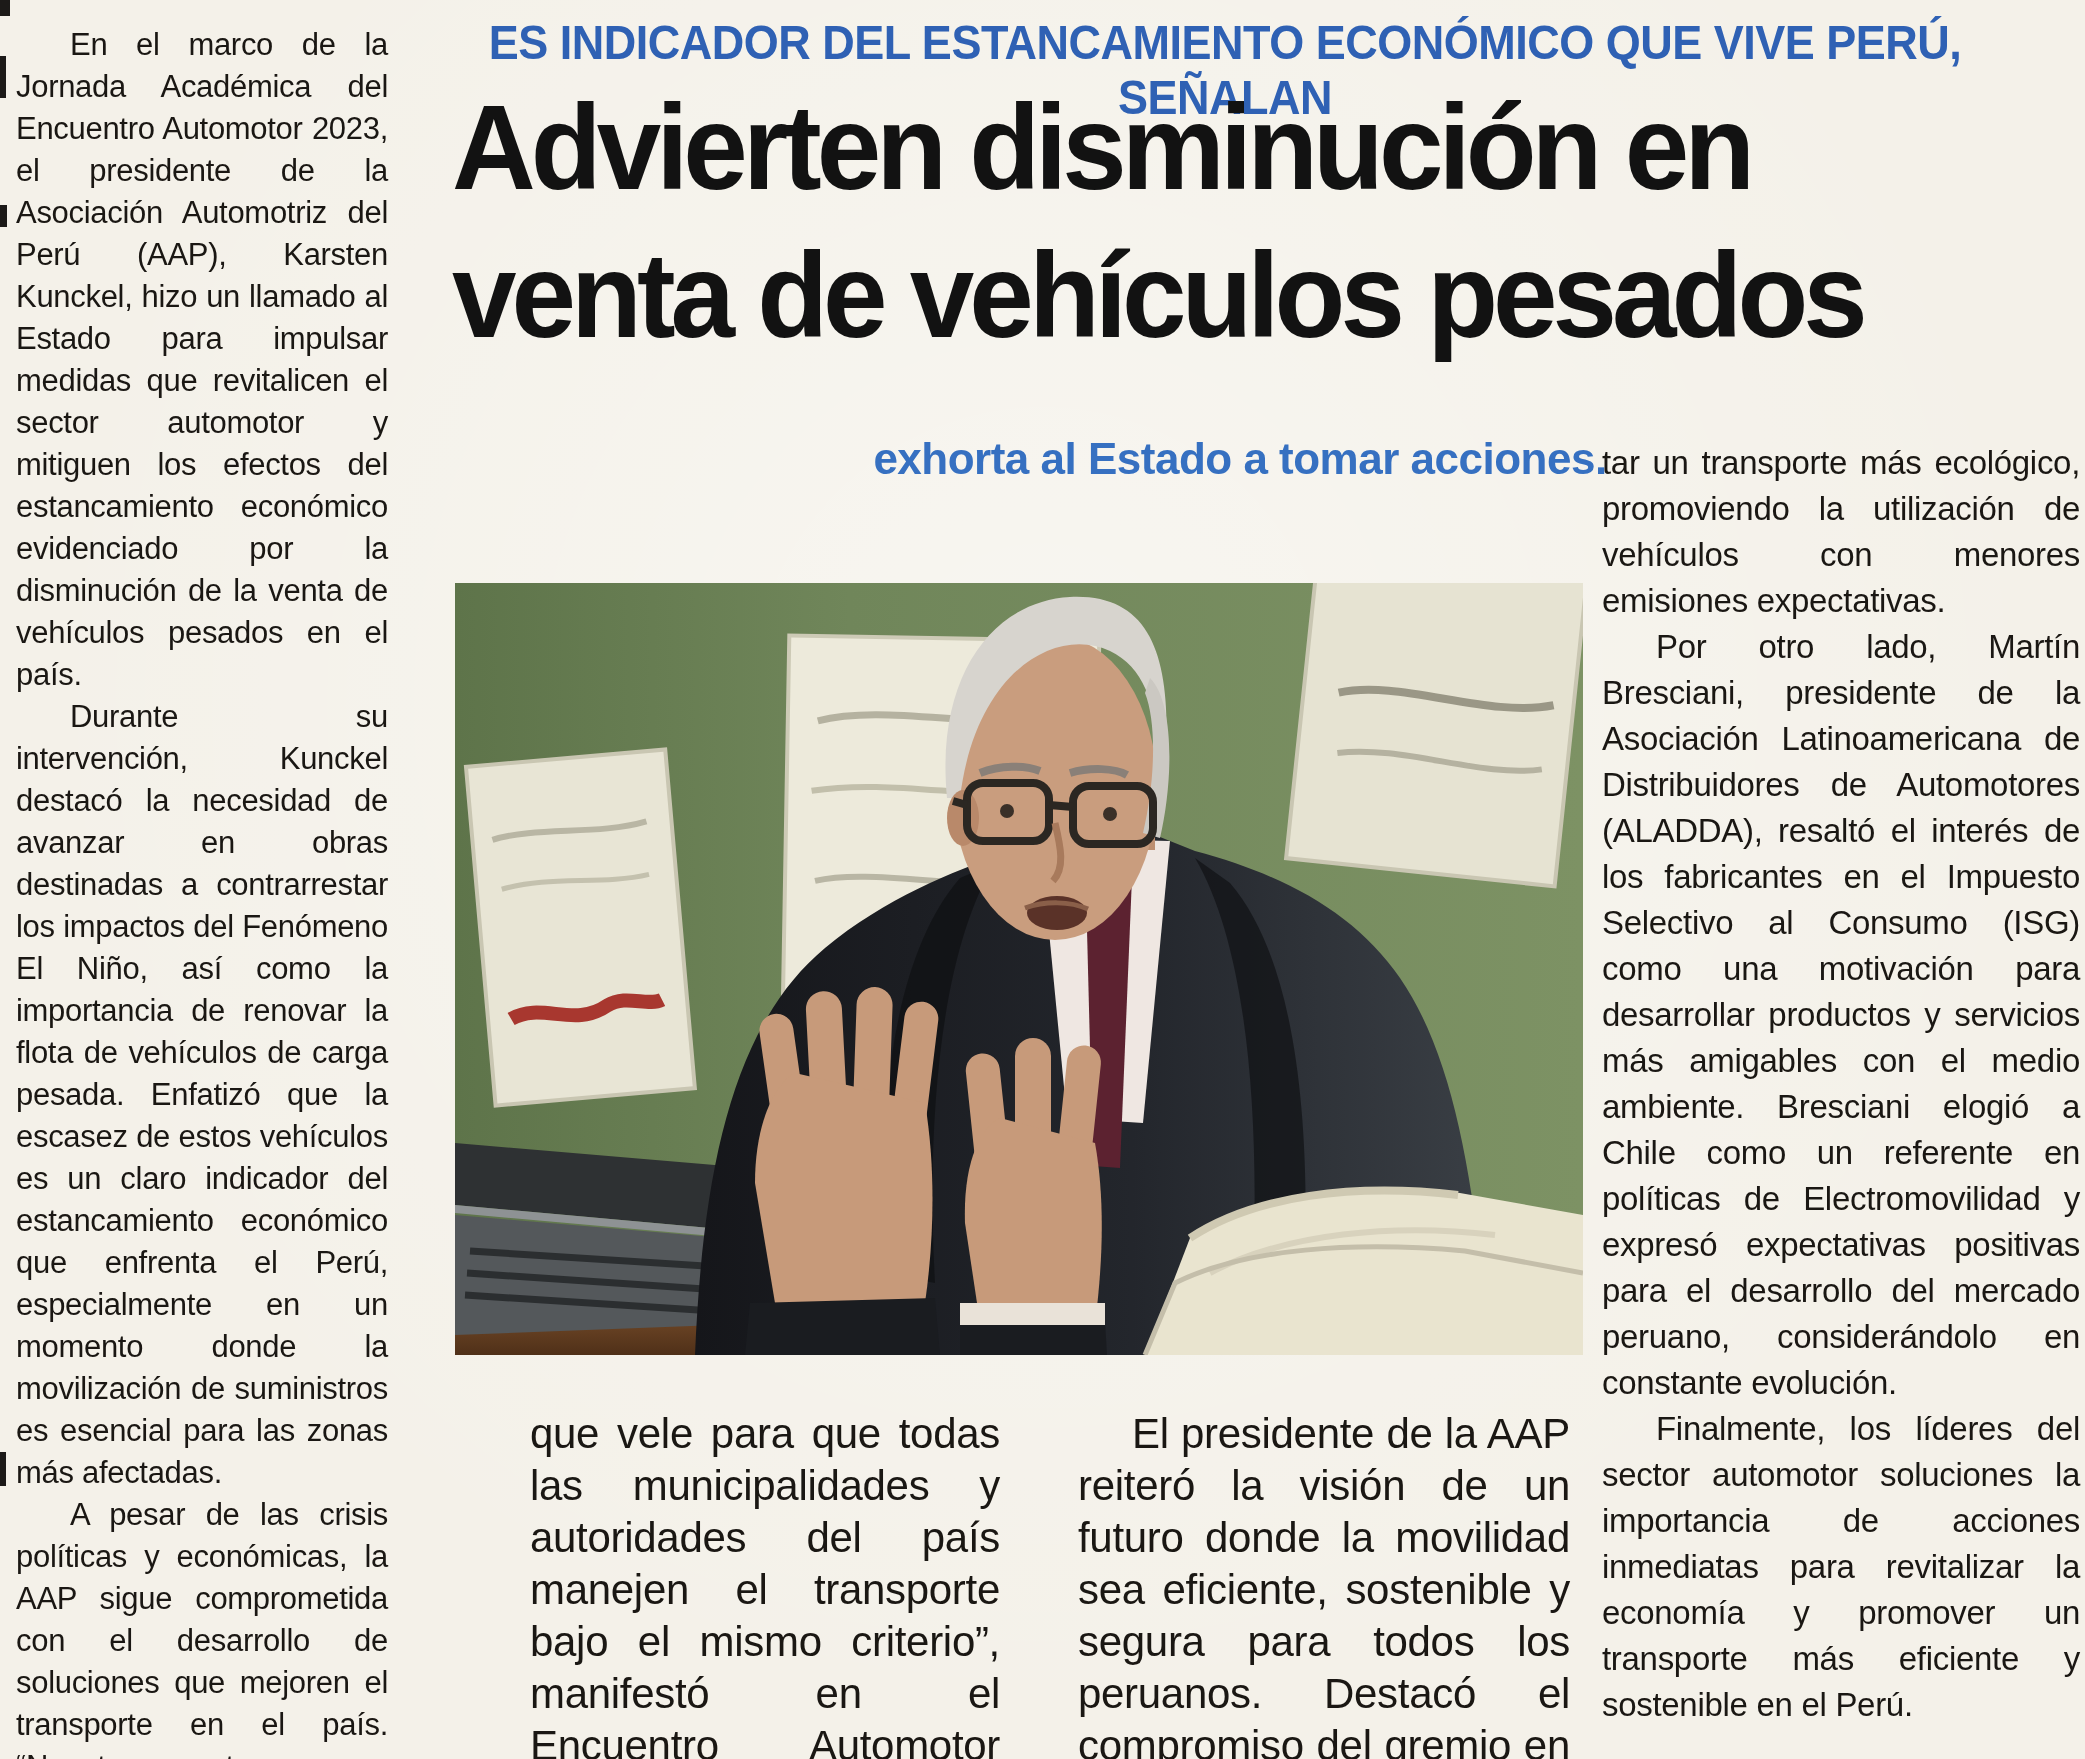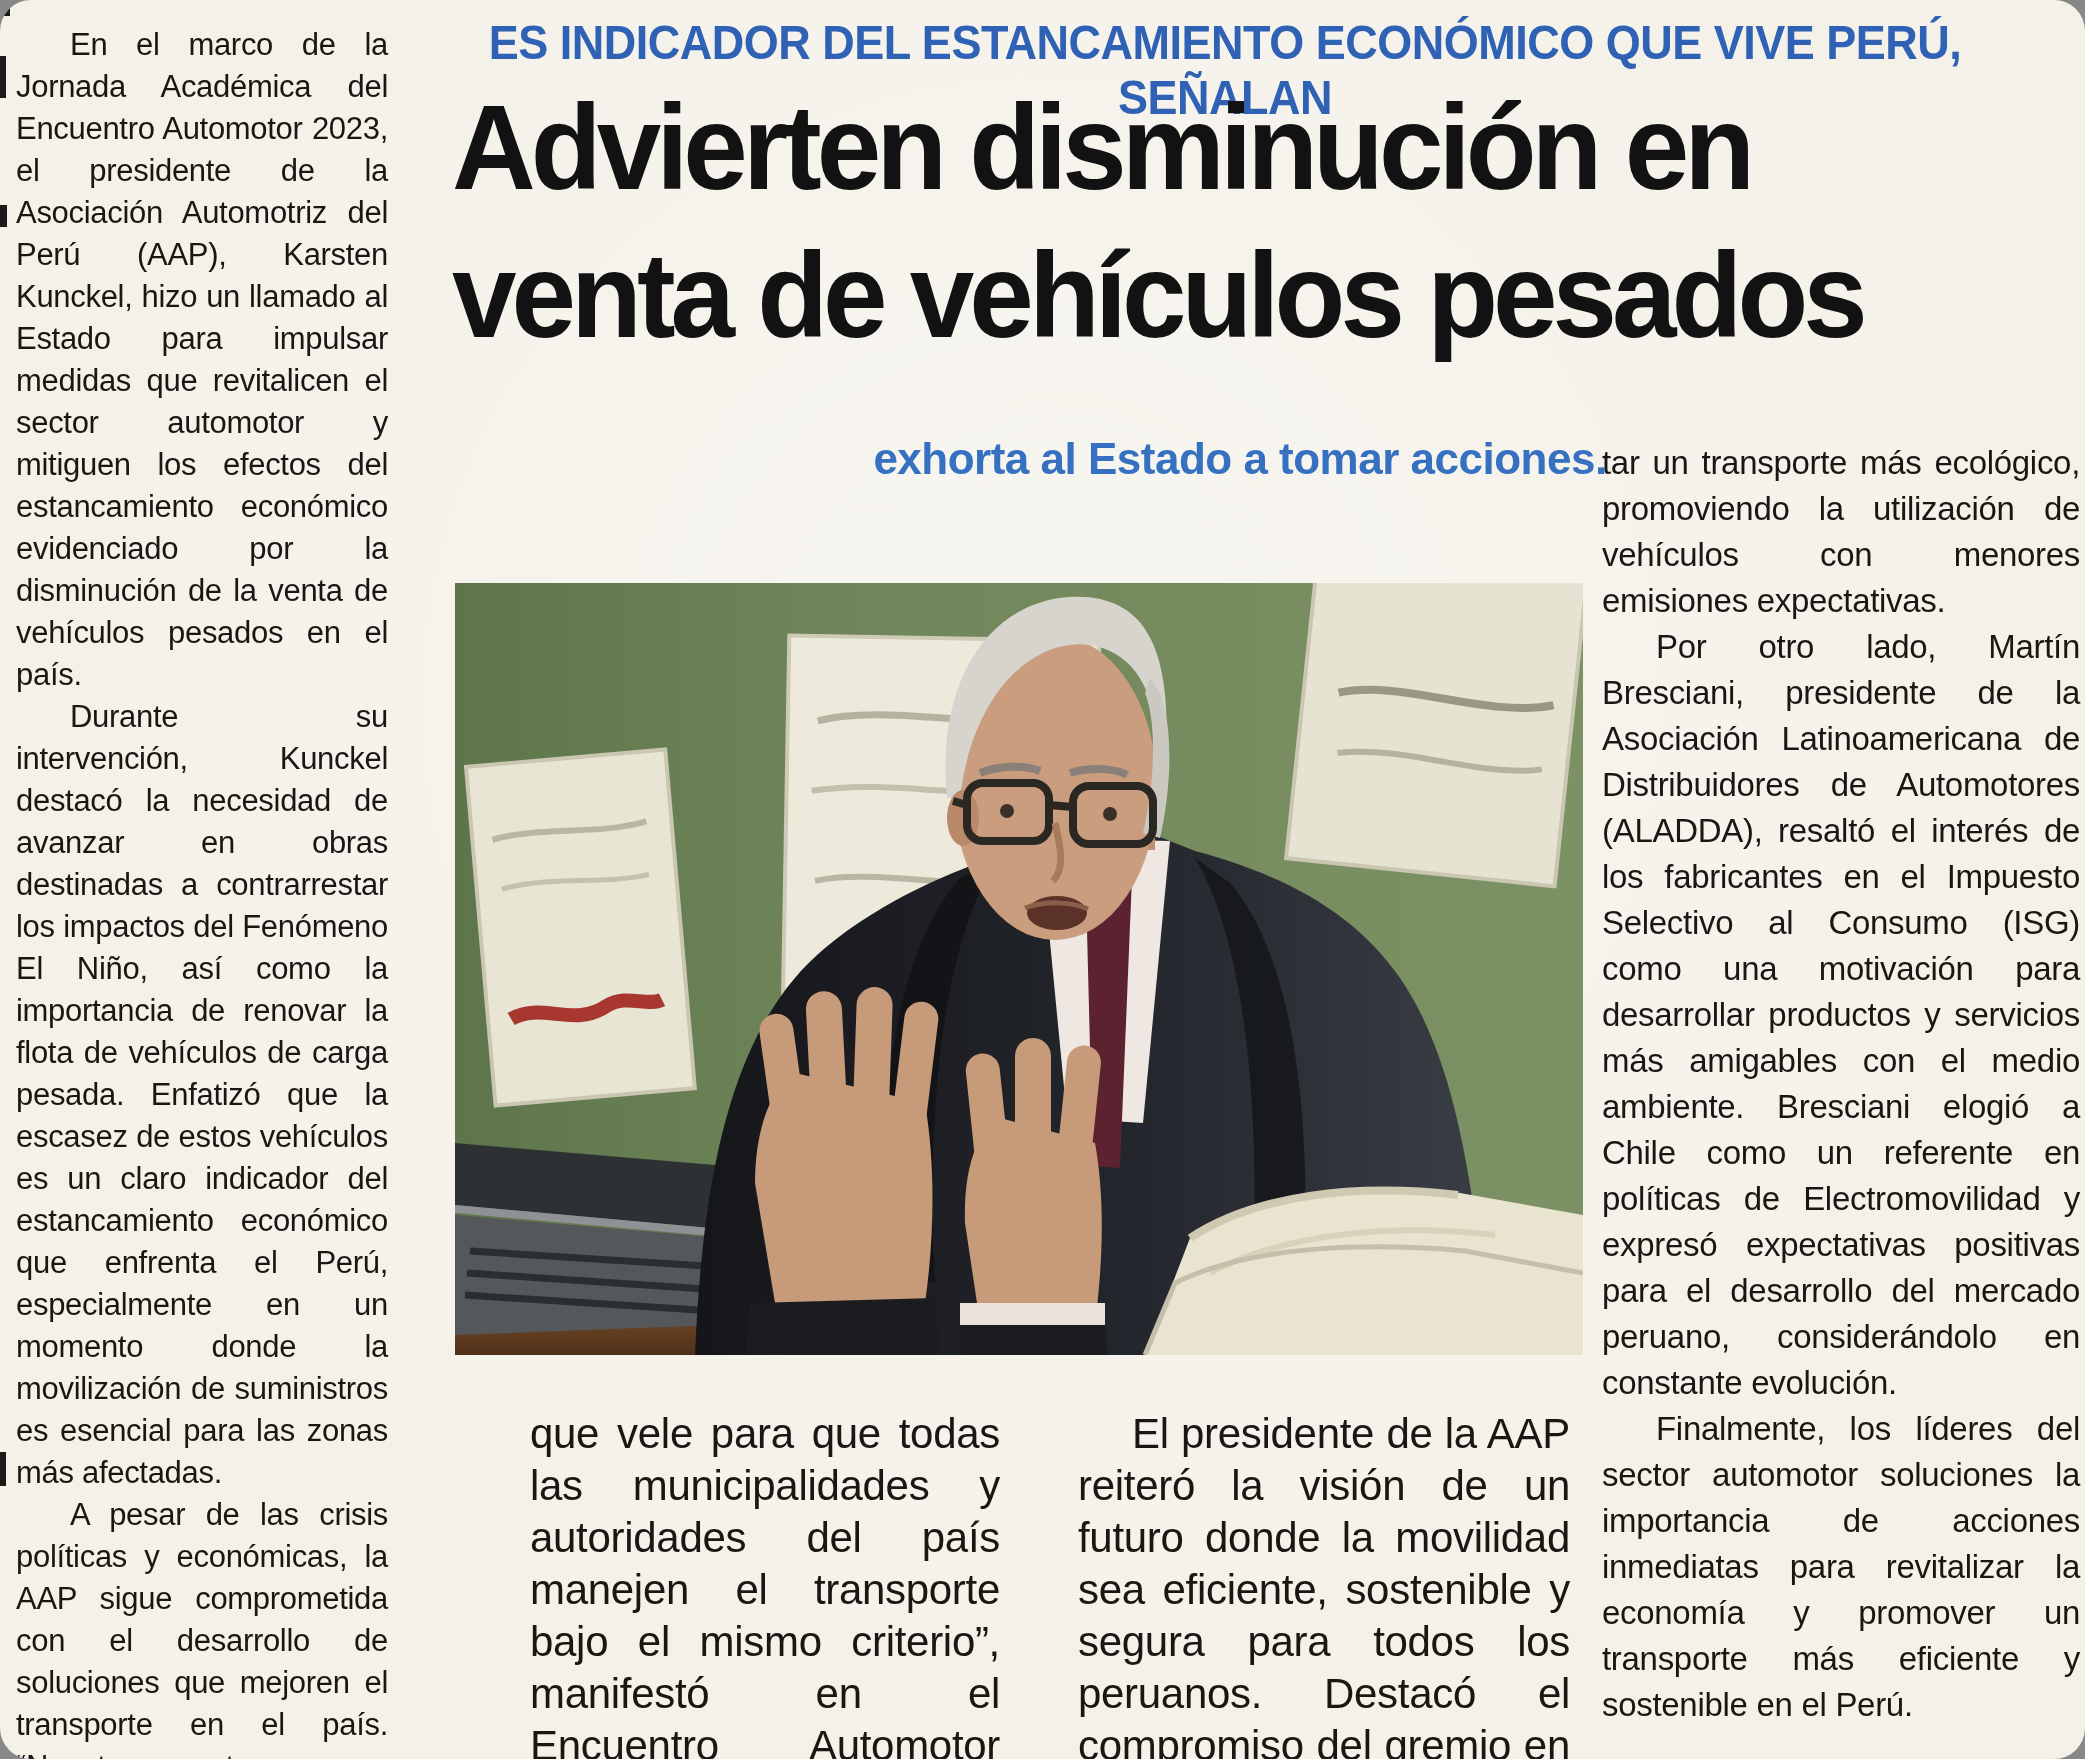--- a/index.html
+++ b/index.html
@@ -5,21 +5,20 @@
   html,body{margin:0;padding:0;background:#888;}
   .page{
     position:relative;
     width:2085px;height:1759px;
     background:
       radial-gradient(ellipse at 50% 40%, rgba(255,255,255,.35), rgba(0,0,0,0) 70%),
       #f4f1e9;
     overflow:hidden;
     font-family:"Liberation Sans", sans-serif;
     color:#1a1713;
-    border-radius:31px;
   }
   
   .scan-mark{position:absolute;background:#1c1a18;}
   .m1{left:0;top:0;width:10px;height:16px;}
   .m2{left:0;top:56px;width:6px;height:42px;}
   .m3{left:0;top:205px;width:7px;height:22px;}
   .m4{left:0;top:1452px;width:6px;height:34px;}
 
   
   .col-left{

